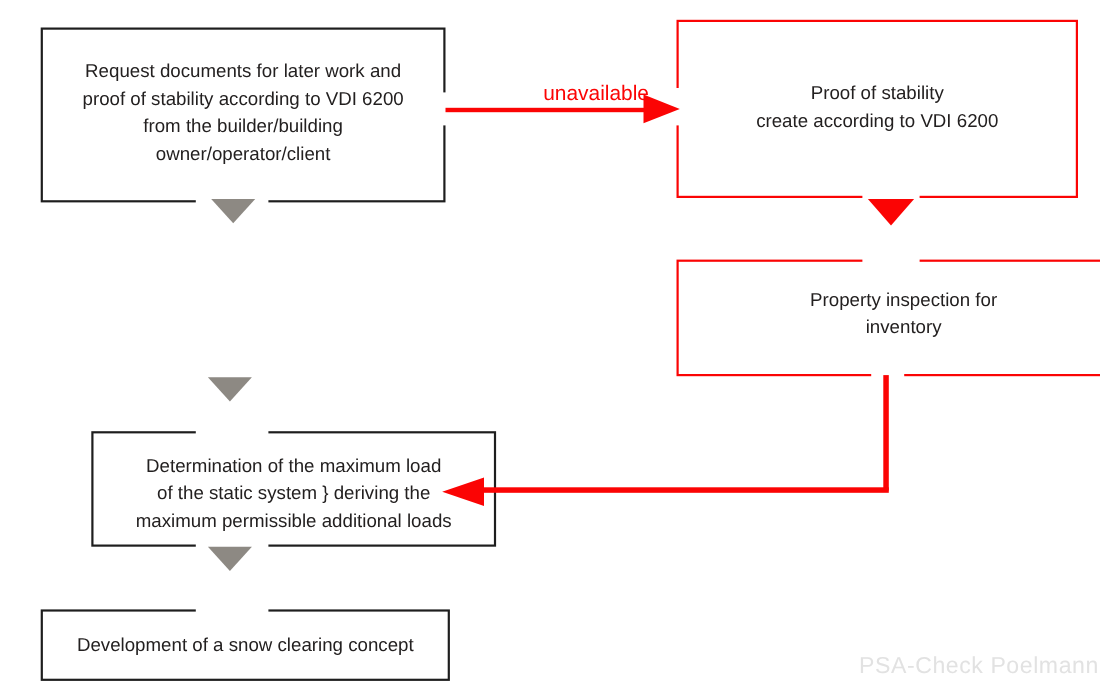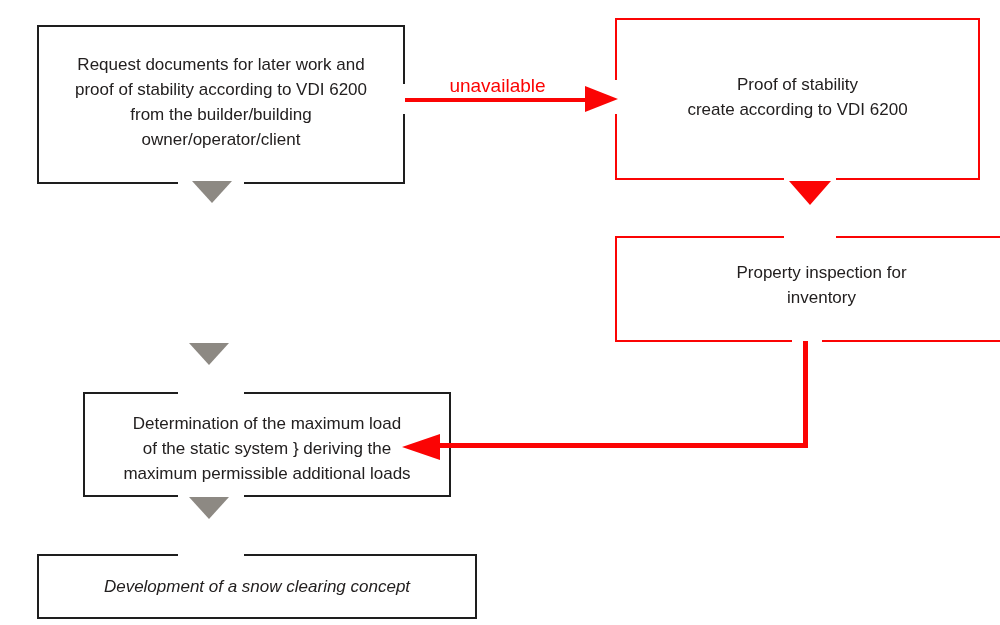--- a/index.html
+++ b/index.html
@@ -30,21 +30,21 @@
     color: var(--text, #232020);
     width: 100%;
     padding: 0 4px;
   }
   .box.black { border: 2.5px solid var(--box-border-black, #1e1e1e); text-align: center; }
   .box.red   { border: 2.5px solid var(--accent-red, #fb0404); }
 
   .b-l1 { left: 37px;  top: 25px;  width: 368px; height: 159px; padding-bottom: 6px; }
   .b-l2 { left: 37px;  top: 238px; width: 368px; height: 104px; }
   .b-l3 { left: 37px;  top: 392px; width: 368px; height: 105px; padding-top: 7px; margin-left: 46px; }
-  .b-l4 { left: 37px;  top: 554px; width: 440px; height: 65px; font-style: italic; }
+  .b-l4 { left: 37px;  top: 554px; width: 372px; height: 65px; }
   .b-r1 { left: 615px; top: 18px;  width: 365px; height: 162px; padding-bottom: 4px; }
   .b-r2 { left: 615px; top: 236px; width: 413px; height: 106px; padding-bottom: 8px; }
 
   
   .gap { position: absolute; background: #ffffff; z-index: 2; }
   .gp-l1-bottom { left: 178px; top: 179px; width: 66px; height: 9px; }
   .gp-l2-top    { left: 178px; top: 236px; width: 66px; height: 9px; }
   .gp-l2-bottom { left: 178px; top: 337px; width: 66px; height: 9px; }
   .gp-l3-top    { left: 178px; top: 390px; width: 66px; height: 9px; }
   .gp-l3-bottom { left: 178px; top: 492px; width: 66px; height: 9px; }
@@ -87,21 +87,21 @@
   .head-left {
     left: 402px; top: 434px;
     border-top: 13px solid transparent;
     border-bottom: 13px solid transparent;
     border-right: 38px solid var(--accent-red, #fb0404);
   }
 
   .lbl-unavailable {
     position: absolute;
     left: 405px; top: 75px; width: 185px;
-    text-align: center;
+    text-align: right;
     font-size: 19px;
     color: var(--accent-red, #fb0404);
     z-index: 3;
   }
 
   .watermark {
     position: absolute;
     left: 781px; top: 594px;
     font-size: 21px;
     letter-spacing: 0.5px;
@@ -159,14 +159,15 @@
   <div class="tri tri-red-down t-r1"></div>
 
   <div class="line ln-unavailable"></div>
   <div class="head head-right"></div>
   <div class="lbl-unavailable">unavailable</div>
 
   <div class="line ln-conn-v"></div>
   <div class="line ln-conn-h"></div>
   <div class="head head-left"></div>
 
+  <div class="watermark">PSA-Check Poelmann</div>
 
 </div>
 
 </body></html>

